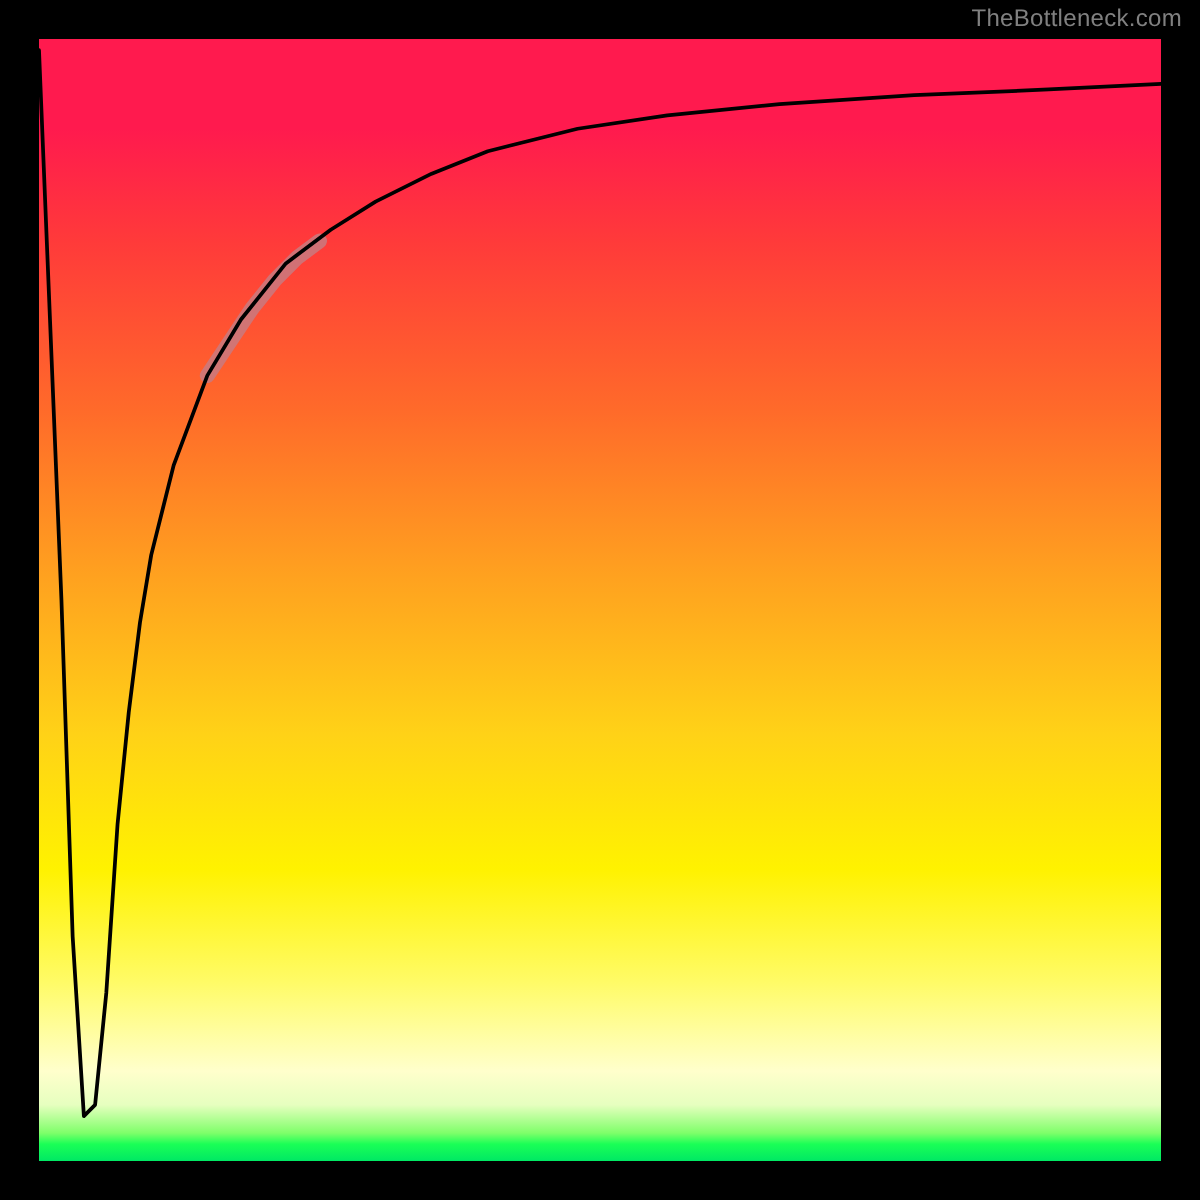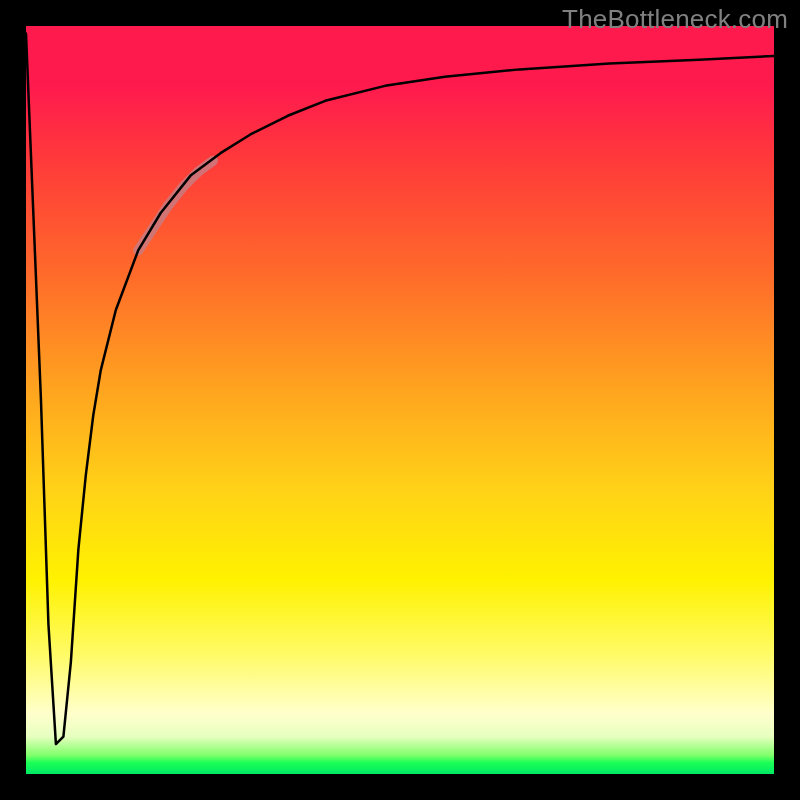--- a/index.html
+++ b/index.html
@@ -39,21 +39,21 @@
       #7fff6a 97.5%,
       #1aff56 98.5%,
       #00e864 100%
     );
   }
   .watermark {
     position: absolute;
     top: 4px;
     right: 12px;
     color: #808080;
-    font-size: 26px;
+    font-size: 16px;
     font-weight: 500;
     letter-spacing: 0.2px;
     user-select: none;
   }
   svg.curve {
     position: absolute;
     left: 0;
     top: 0;
     width: 748px;
     height: 748px;

